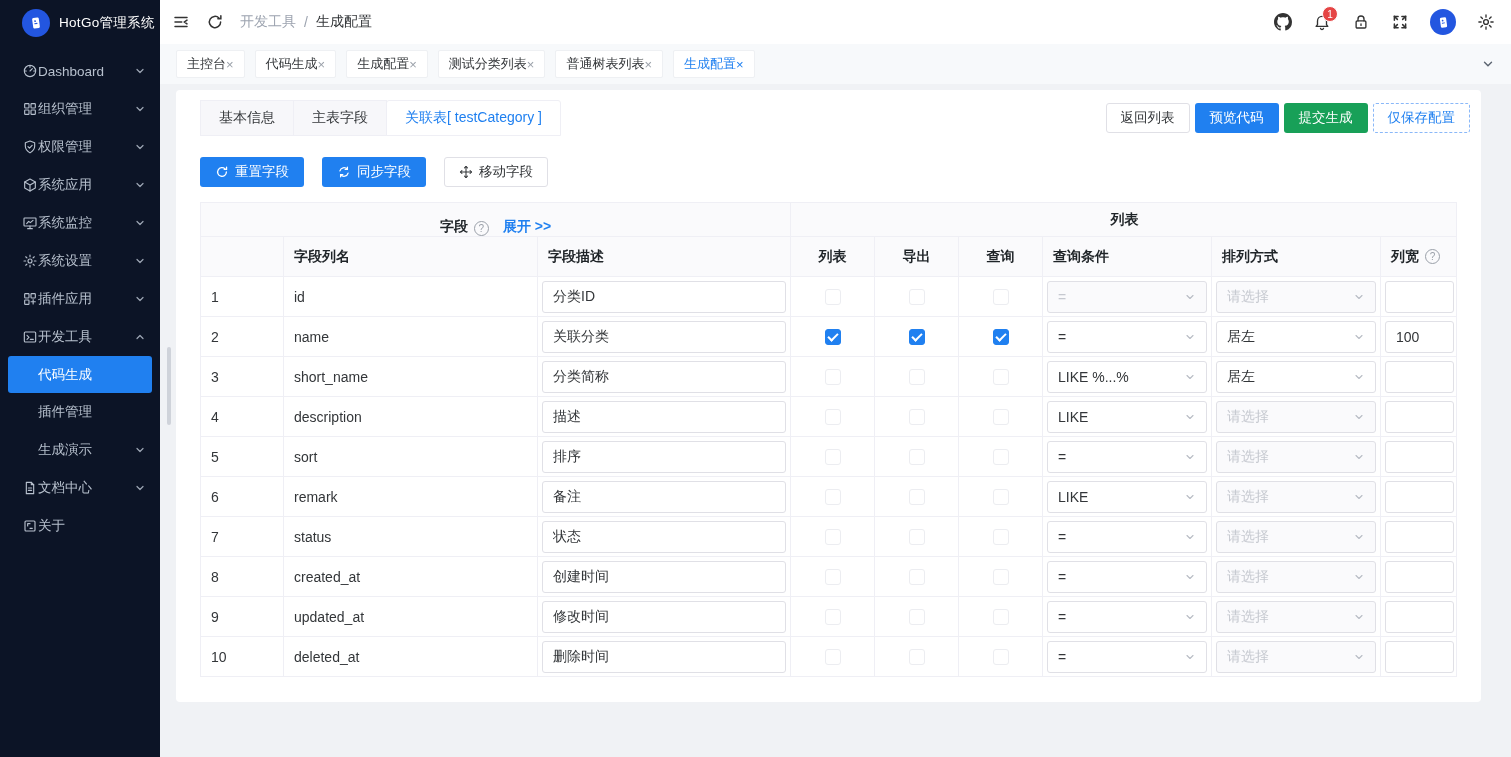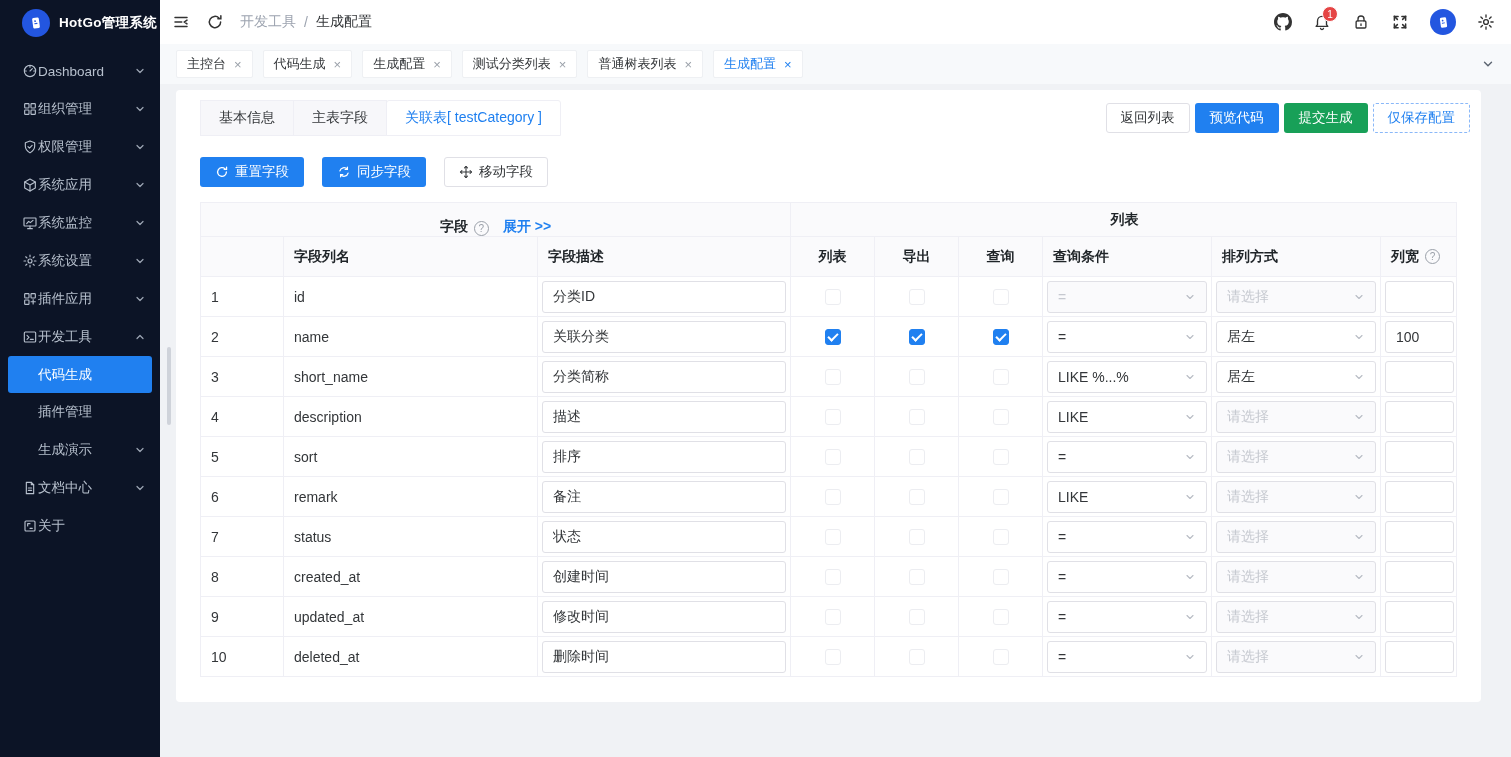--- a/index.html
+++ b/index.html
@@ -4,21 +4,21 @@
 <style>
   * { margin:0; padding:0; box-sizing:border-box; }
   html,body { width:1511px; height:757px; overflow:hidden; font-family:"Liberation Sans","DejaVu Sans",sans-serif; font-size:14px; color:#333639; background:#f0f2f5; }
   body { display:flex; }
 
   
   .sidebar { width:160px; height:757px; background:#0c1426; flex:none; display:flex; flex-direction:column; }
   .logo-row { height:46px; display:flex; align-items:center; padding-left:22px; gap:9px; flex:none; }
   .logo-circle { width:28px; height:28px; border-radius:50%; background:#2356e0; display:flex; align-items:center; justify-content:center; }
   .logo-circle svg { width:16px; height:16px; }
-  .logo-title { color:#fff; font-size:13.5px; font-weight:700; letter-spacing:.3px; }
+  .logo-title { color:#fff; font-size:13.5px; font-weight:400; letter-spacing:.3px; }
   .menu { padding-top:6px; }
   .side-item { height:38px; display:flex; align-items:center; padding:0 14px 0 22px; gap:0; color:#b7c0cd; cursor:pointer; }
   .side-item.sub { padding-left:38px; }
   .side-item.active { background:#2080f0; color:#fff; margin:0 8px; padding-left:30px; border-radius:3px; height:37px; }
   .side-icn { width:16px; height:16px; flex:none; display:flex; }
   .side-icn svg { width:16px; height:16px; }
   .side-label { flex:1; font-size:13.5px; white-space:nowrap; }
   .side-chev { width:12px; height:12px; display:flex; opacity:.85; }
   .side-chev svg { width:12px; height:12px; }
   .side-chev.up { transform:rotate(180deg); }
@@ -37,21 +37,21 @@
   .crumb .current { color:#333639; }
   .tb-right { margin-left:auto; display:flex; align-items:center; gap:21px; }
   .tb-ricn { width:18px; height:18px; display:flex; color:#333; cursor:pointer; position:relative; }
   .tb-ricn svg { width:18px; height:18px; }
   .badge { position:absolute; top:-7px; left:9px; min-width:16px; height:16px; border-radius:8px; background:#e54545; color:#fff; font-size:10px; display:flex; align-items:center; justify-content:center; padding:0 4px; border:1px solid #fff; }
   .avatar { width:26px; height:26px; border-radius:50%; background:#2356e0; display:flex; align-items:center; justify-content:center; cursor:pointer; }
   .avatar svg { width:15px; height:15px; }
 
   
   .tabbar { height:40px; background:#f7f9fb; display:flex; align-items:center; padding:0 10px 0 16px; gap:10px; flex:none; }
-  .chip { height:28px; background:#fff; border:1px solid #eef0f3; border-radius:2px; padding:0 10px; display:flex; align-items:center; gap:8px; font-size:13px; color:#333639; cursor:pointer; white-space:nowrap; }
+  .chip { height:28px; background:#fff; border:1px solid #eef0f3; border-radius:2px; padding:0 10px; display:flex; align-items:center; font-size:13px; color:#333639; cursor:pointer; white-space:nowrap; }
   .chip.active { color:#2080f0; }
   .chip .x { color:#9aa0a9; font-size:13px; line-height:1; }
   .chip.active .x { color:#2080f0; }
   .tab-more { margin-left:auto; width:26px; display:flex; justify-content:center; color:#5b6470; cursor:pointer; }
   .tab-more svg { width:14px; height:14px; }
 
   
   .content { flex:1; padding:6px 30px 0 16px; overflow:hidden; }
   .card { background:#fff; border-radius:4px; padding:10px 11px 24px 24px; height:612px; }
   .card-top { display:flex; align-items:center; }

